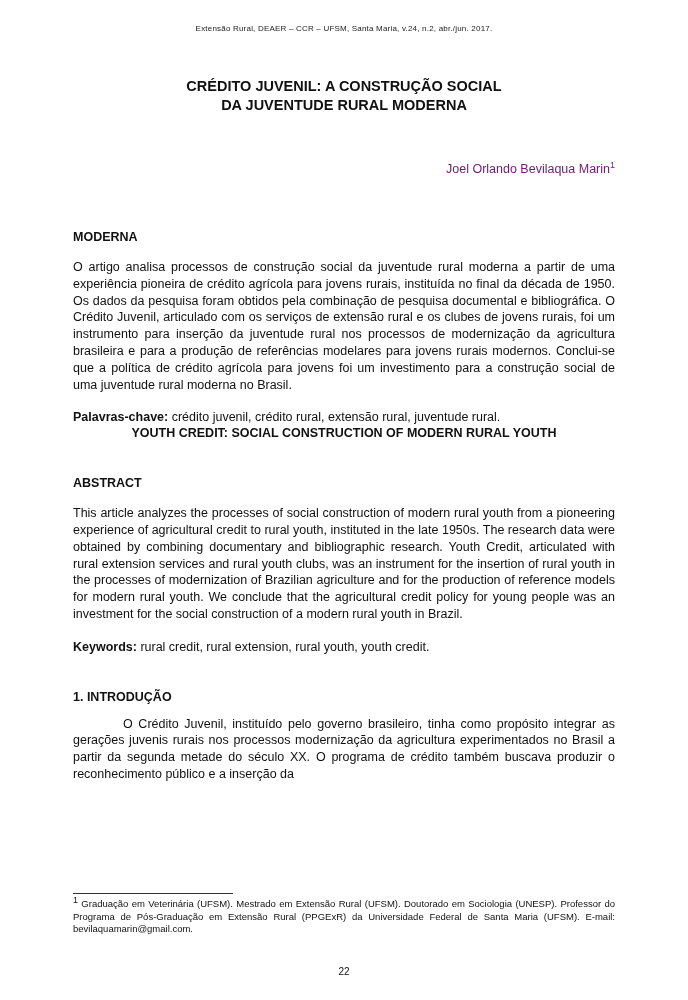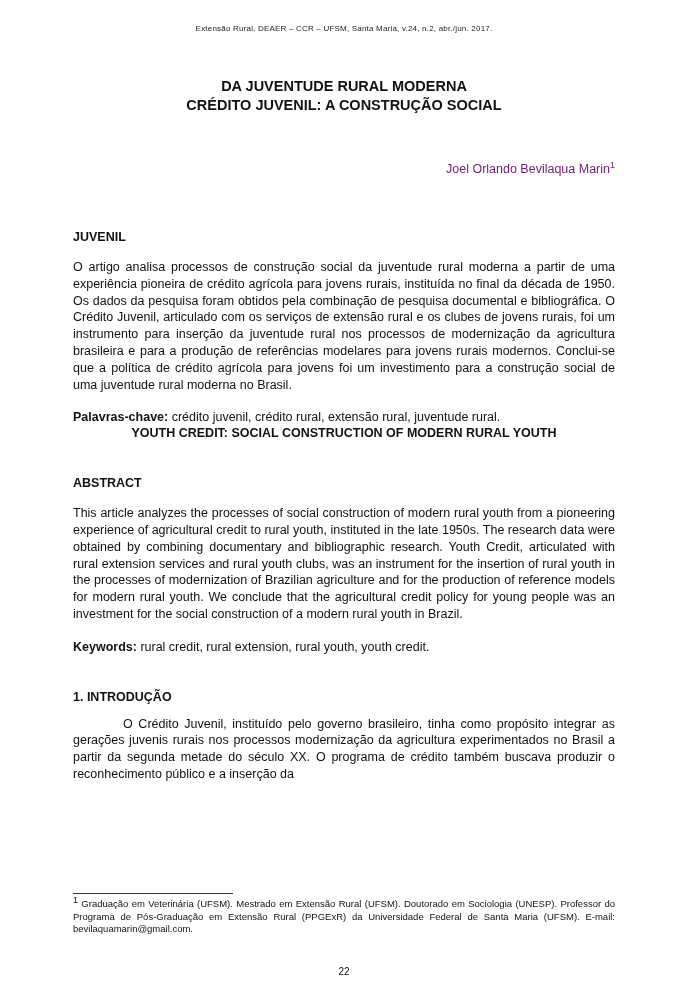--- a/index.html
+++ b/index.html
@@ -103,29 +103,29 @@
   }
 </style>
 </head>
 <body>
 
 <div class="page">
 
   <div class="journal-header">Extensão Rural, DEAER – CCR – UFSM, Santa Maria, v.24, n.2, abr./jun. 2017.</div>
 
   <div class="article-title">
+    <div>CRÉDITO JUVENIL: A CONSTRUÇÃO SOCIAL</div>
     <div>DA JUVENTUDE RURAL MODERNA</div>
-    <div>CRÉDITO JUVENIL: A CONSTRUÇÃO SOCIAL</div>
   </div>
 
   <div class="author-line">
     <span>Joel Orlando Bevilaqua Marin</span><sup>1</sup>
   </div>
 
-  <div class="section-heading">JUVENIL</div>
+  <div class="section-heading">MODERNA</div>
 
   <div class="body-paragraph">O artigo analisa processos de construção social da juventude rural moderna a partir de uma experiência pioneira de crédito agrícola para jovens rurais, instituída no final da década de 1950. Os dados da pesquisa foram obtidos pela combinação de pesquisa documental e bibliográfica. O Crédito Juvenil, articulado com os serviços de extensão rural e os clubes de jovens rurais, foi um instrumento para inserção da juventude rural nos processos de modernização da agricultura brasileira e para a produção de referências modelares para jovens rurais modernos. Conclui-se que a política de crédito agrícola para jovens foi um investimento para a construção social de uma juventude rural moderna no Brasil.</div>
 
   <div class="keywords-line">
     <span class="kw-label">Palavras-chave:</span><span> crédito juvenil, crédito rural, extensão rural, juventude rural.</span>
   </div>
 
   <div class="english-title">YOUTH CREDIT: SOCIAL CONSTRUCTION OF MODERN RURAL YOUTH</div>
 
   <div class="section-heading abstract-heading">ABSTRACT</div>

